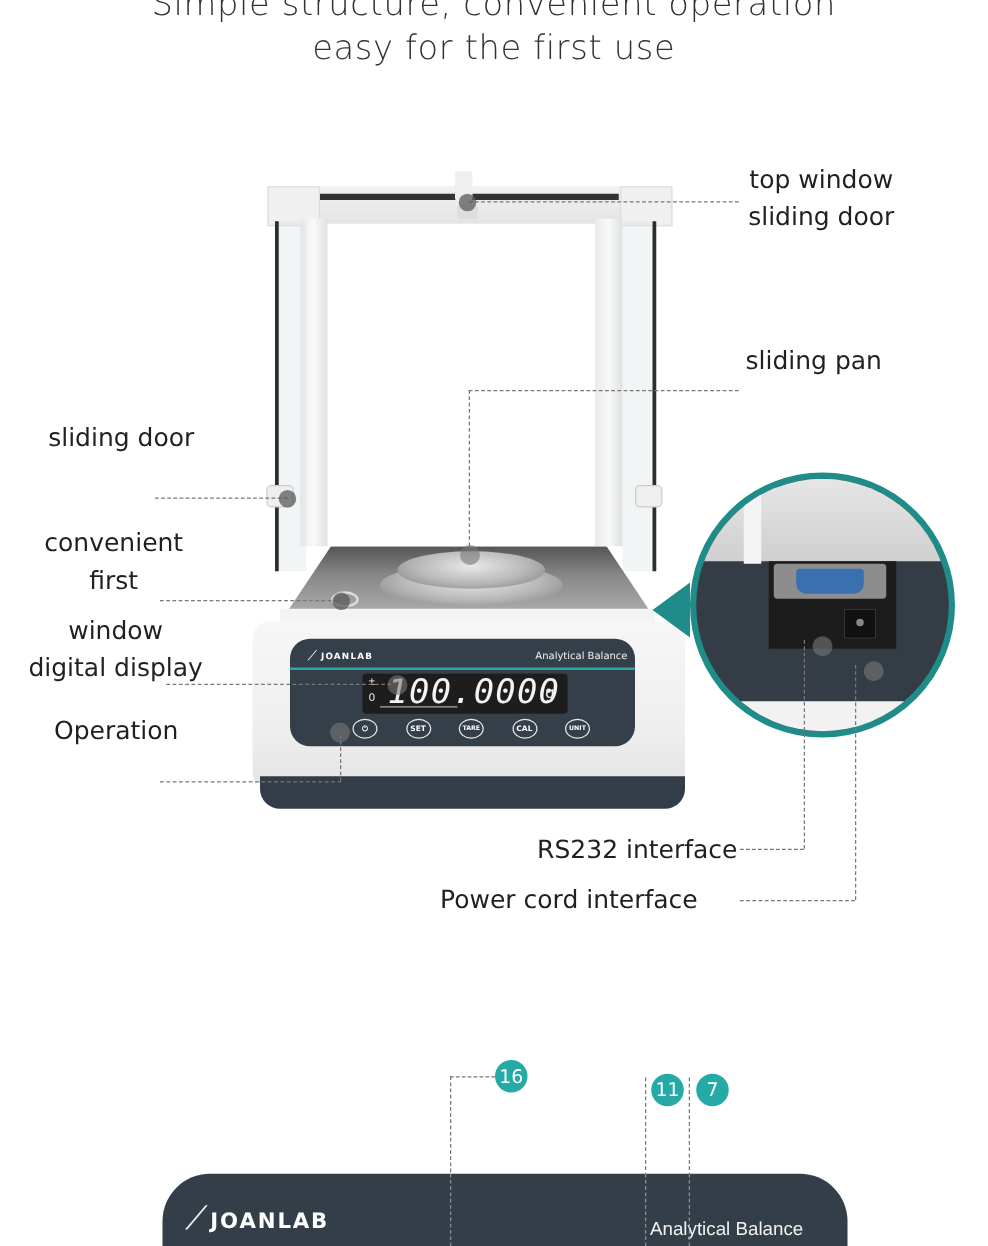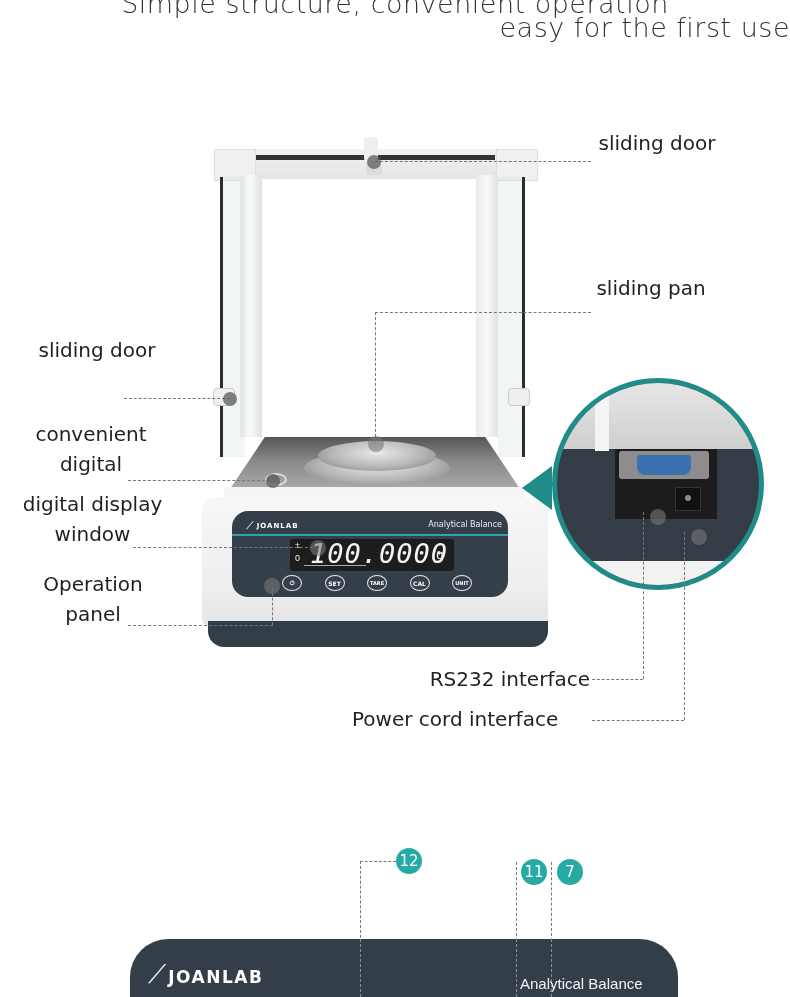--- a/index.html
+++ b/index.html
@@ -29,21 +29,21 @@
   .circle { width:212px; height:212px; border-radius:50%; border:5px solid #1f8c89; overflow:hidden; box-sizing:border-box; background:#343d45; }
   .pointer { width:0; height:0; border-top:22px solid transparent; border-bottom:22px solid transparent; border-right:30px solid #1f8c89; }
 
   .badge { width:26px; height:26px; border-radius:50%; background:#25aaa6; color:#fff; font-family:"DejaVu Sans", sans-serif; font-size:15px; display:flex; align-items:center; justify-content:center; }
   .bottom-panel { background:#343e48; border-radius:38px 38px 0 0; }
 </style>
 </head>
 <body>
 
 <div class="abs headline" style="top:-12px;">Simple structure, convenient operation</div>
-<div class="abs headline" style="top:12px;text-align:right;">easy for the first use</div>
+<div class="abs headline" style="top:23px;">easy for the first use</div>
 
 <div class="abs" style="left:200px; top:135px; width:360px; height:520px;">
 
   <div class="abs frame-col" style="left:14px; top:14px; width:322px; height:30px; background:linear-gradient(180deg,#f2f2f2,#e4e4e4);"></div>
   <div class="abs" style="left:55px; top:20px; width:240px; height:5px; background:#333;"></div>
   <div class="abs" style="left:164px; top:2px; width:14px; height:24px; background:#efefef; border-radius:3px;"></div>
   <div class="abs" style="left:166px; top:30px; width:16px; height:10px; background:#ddd;"></div>
   <div class="abs" style="left:14px; top:14px; width:40px; height:30px; background:#f0f0f0; border:1px solid #ddd;"></div>
   <div class="abs" style="left:296px; top:14px; width:40px; height:30px; background:#f0f0f0; border:1px solid #ddd;"></div>
 
@@ -101,69 +101,69 @@
   </div>
   <div class="abs" style="left:118px; top:104px; width:24px; height:22px; background:#111; border:1px solid #333;">
     <div style="width:6px; height:6px; border-radius:50%; background:#888; margin:7px auto;"></div>
   </div>
   <div class="abs dot-light" style="left:93px; top:126px;"></div>
   <div class="abs dot-light" style="left:134px; top:146px;"></div>
   <div class="abs" style="left:0; top:178px; width:212px; height:40px; background:#f2f2f2;"></div>
 </div>
 
 <div class="abs label" style="left:592px; top:128px; width:130px;">
+  <div>top window</div>
   <div>sliding door</div>
 </div>
 <div class="abs dash-h" style="left:375px; top:161px; width:216px;"></div>
 <div class="abs dot" style="left:367px; top:155px;"></div>
 
 <div class="abs label" style="left:576px; top:273px; width:150px;">sliding pan</div>
 <div class="abs dash-h" style="left:375px; top:312px; width:216px;"></div>
 <div class="abs dash-v" style="left:375px; top:312px; height:130px;"></div>
 <div class="abs dot-light" style="left:368px; top:436px;"></div>
 
 <div class="abs label" style="left:22px; top:335px; width:150px;">
   <div>sliding door</div>
 </div>
 <div class="abs dash-h" style="left:124px; top:398px; width:106px;"></div>
 <div class="abs dot" style="left:223px; top:392px;"></div>
 
 <div class="abs label" style="left:16px; top:419px; width:150px;">
   <div>convenient</div>
-  <div>digital</div>
+  <div>first</div>
 </div>
 <div class="abs dash-h" style="left:128px; top:480px; width:142px;"></div>
 <div class="abs dot" style="left:266px; top:474px;"></div>
 
 <div class="abs label" style="left:10px; top:489px; width:165px;">
+  <div>window</div>
   <div>digital display</div>
-  <div>window</div>
 </div>
 <div class="abs dash-h" style="left:133px; top:547px; width:180px;"></div>
 <div class="abs dot-light" style="left:310px; top:540px;"></div>
 
 <div class="abs label" style="left:18px; top:569px; width:150px;">
   <div>Operation</div>
-  <div>panel</div>
 </div>
 <div class="abs dash-h" style="left:128px; top:625px; width:145px;"></div>
 <div class="abs dash-v" style="left:272px; top:588px; height:37px;"></div>
 <div class="abs dot-light" style="left:264px; top:578px;"></div>
 
 <div class="abs label" style="left:400px; top:664px; width:190px; text-align:right;">RS232 interface</div>
 <div class="abs dash-h" style="left:592px; top:679px; width:51px;"></div>
 <div class="abs dash-v" style="left:643px; top:512px; height:167px;"></div>
 
 <div class="abs label" style="left:352px; top:704px; width:236px; text-align:left;">Power cord interface</div>
 <div class="abs dash-h" style="left:592px; top:720px; width:92px;"></div>
 <div class="abs dash-v" style="left:684px; top:532px; height:188px;"></div>
 
 <div class="abs dash-h" style="left:360px; top:861px; width:36px;"></div>
 <div class="abs dash-v" style="left:360px; top:861px; height:136px;"></div>
-<div class="abs badge" style="left:396px; top:848px;">12</div>
+<div class="abs badge" style="left:396px; top:848px;">16</div>
 
 <div class="abs dash-v" style="left:516px; top:862px; height:135px;"></div>
 <div class="abs badge" style="left:521px; top:859px;">11</div>
 
 <div class="abs dash-v" style="left:551px; top:862px; height:135px;"></div>
 <div class="abs badge" style="left:557px; top:859px;">7</div>
 
 <div class="abs bottom-panel" style="left:130px; top:939px; width:548px; height:70px;">
   <div class="abs" style="left:18px; top:22px; display:flex; align-items:flex-end; gap:2px;">
     <span style="color:#eee; font-size:26px; line-height:26px;">⟋</span>

